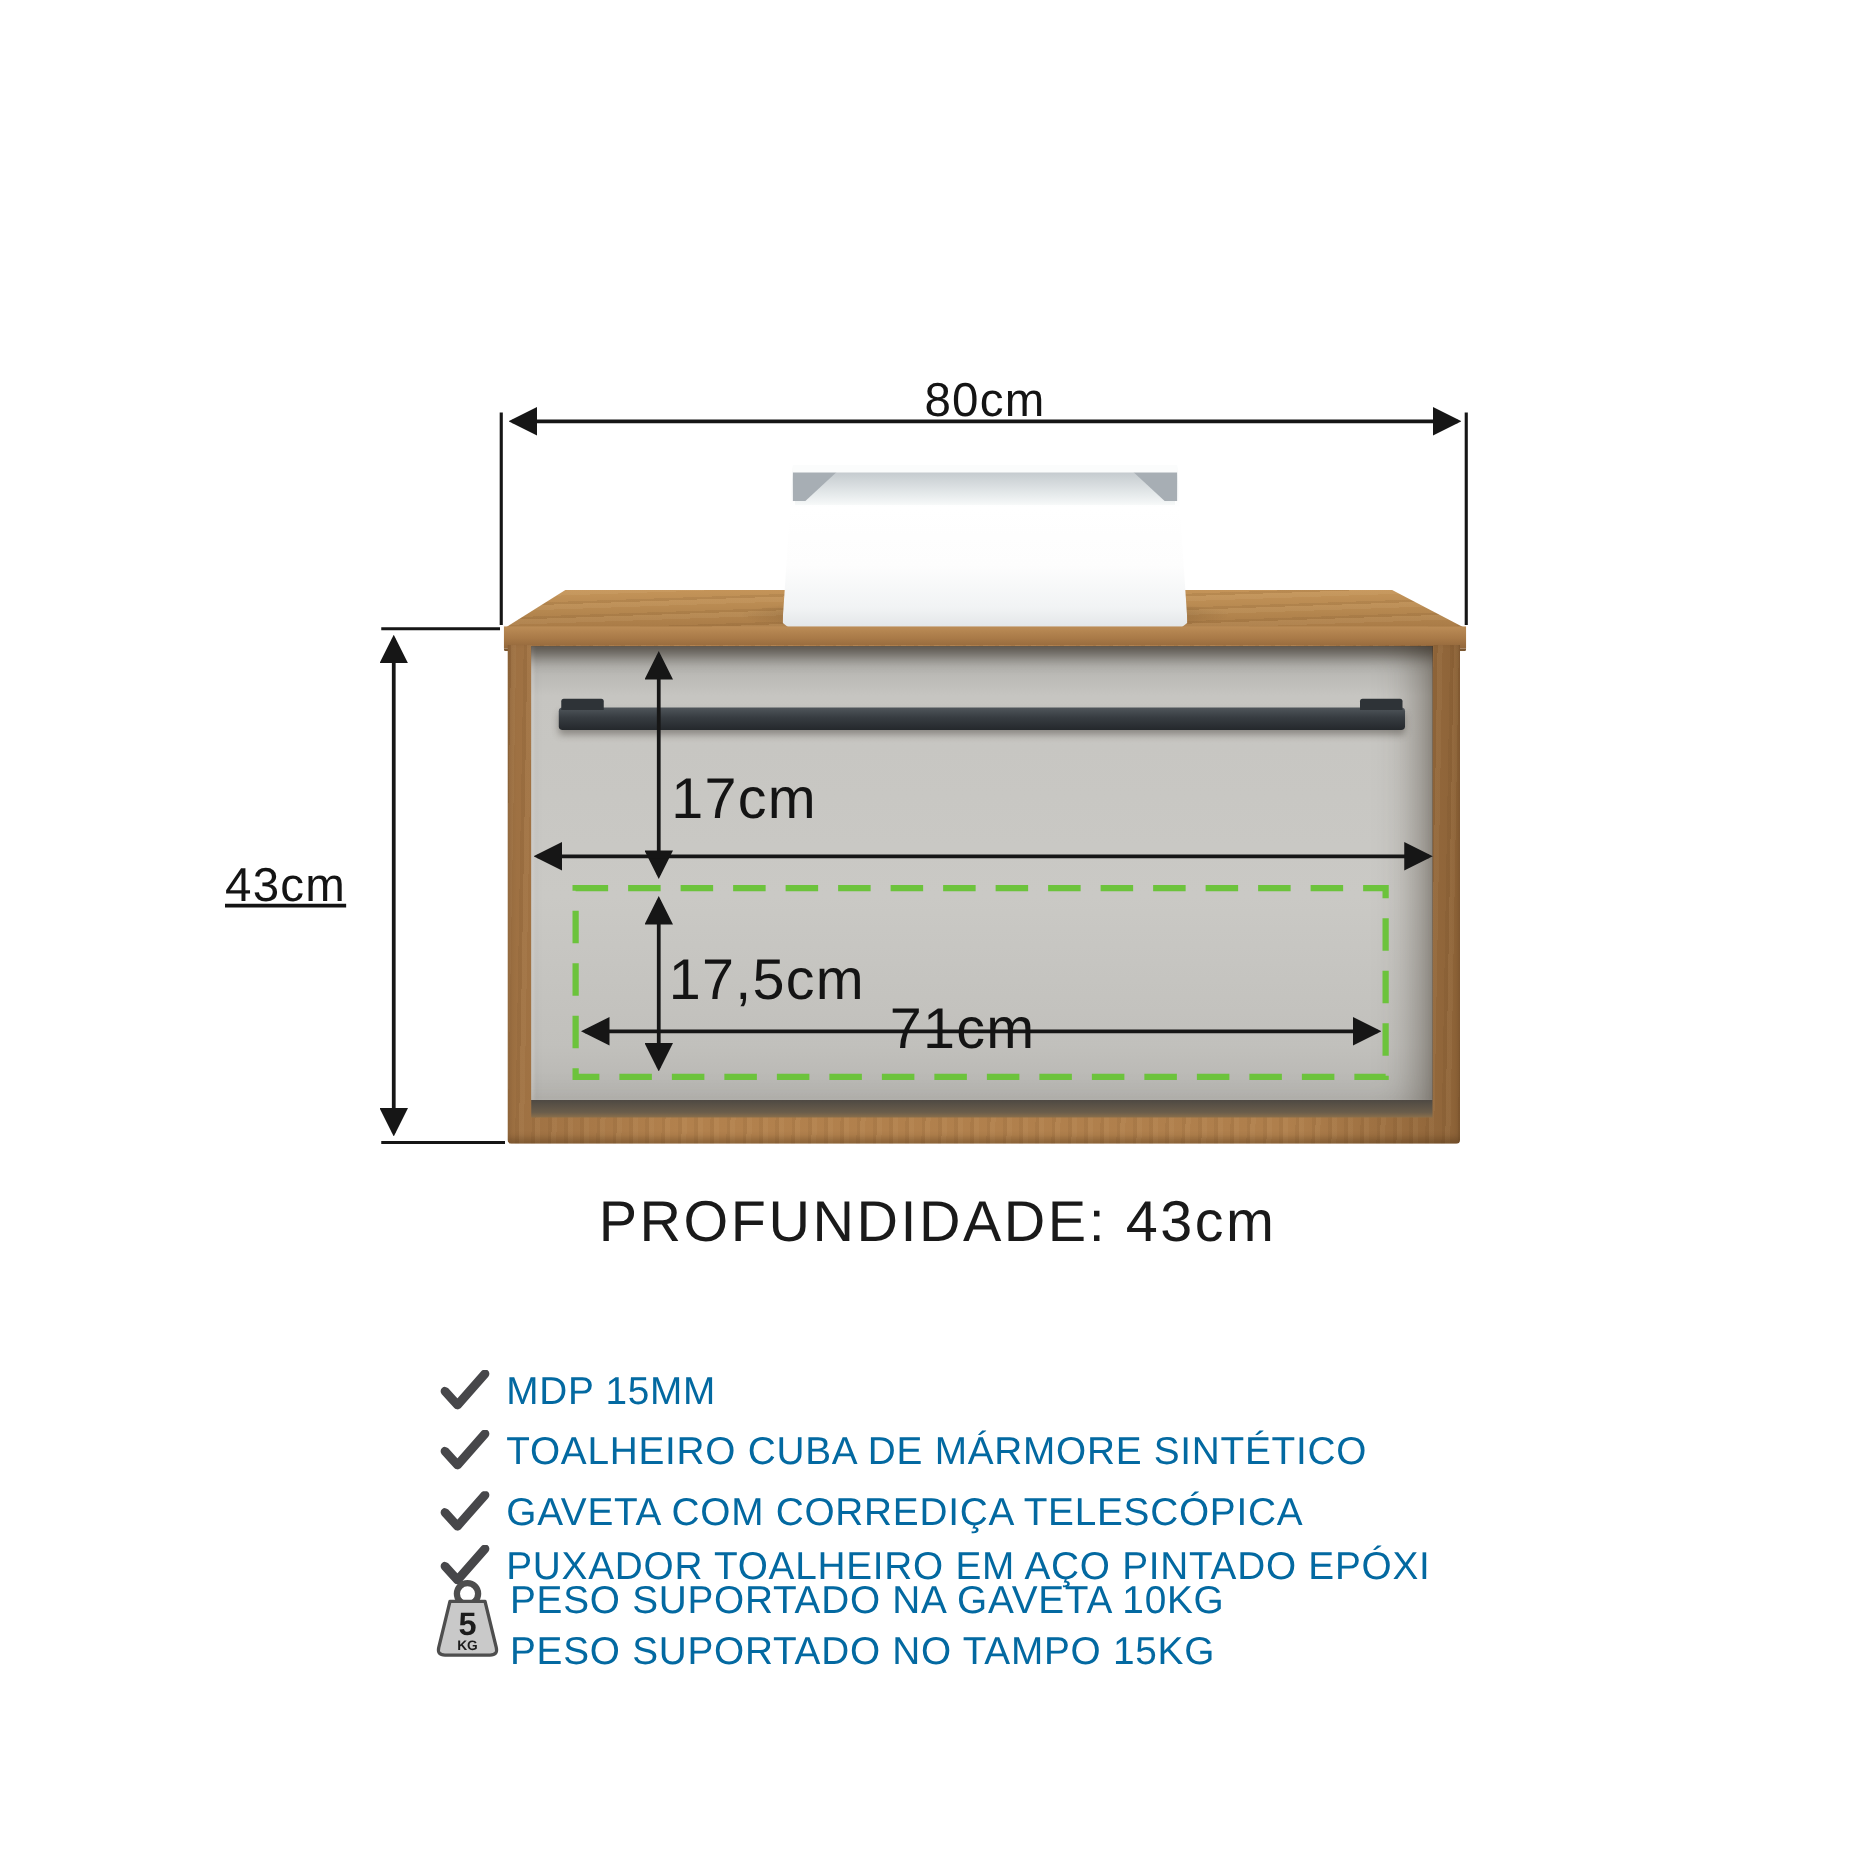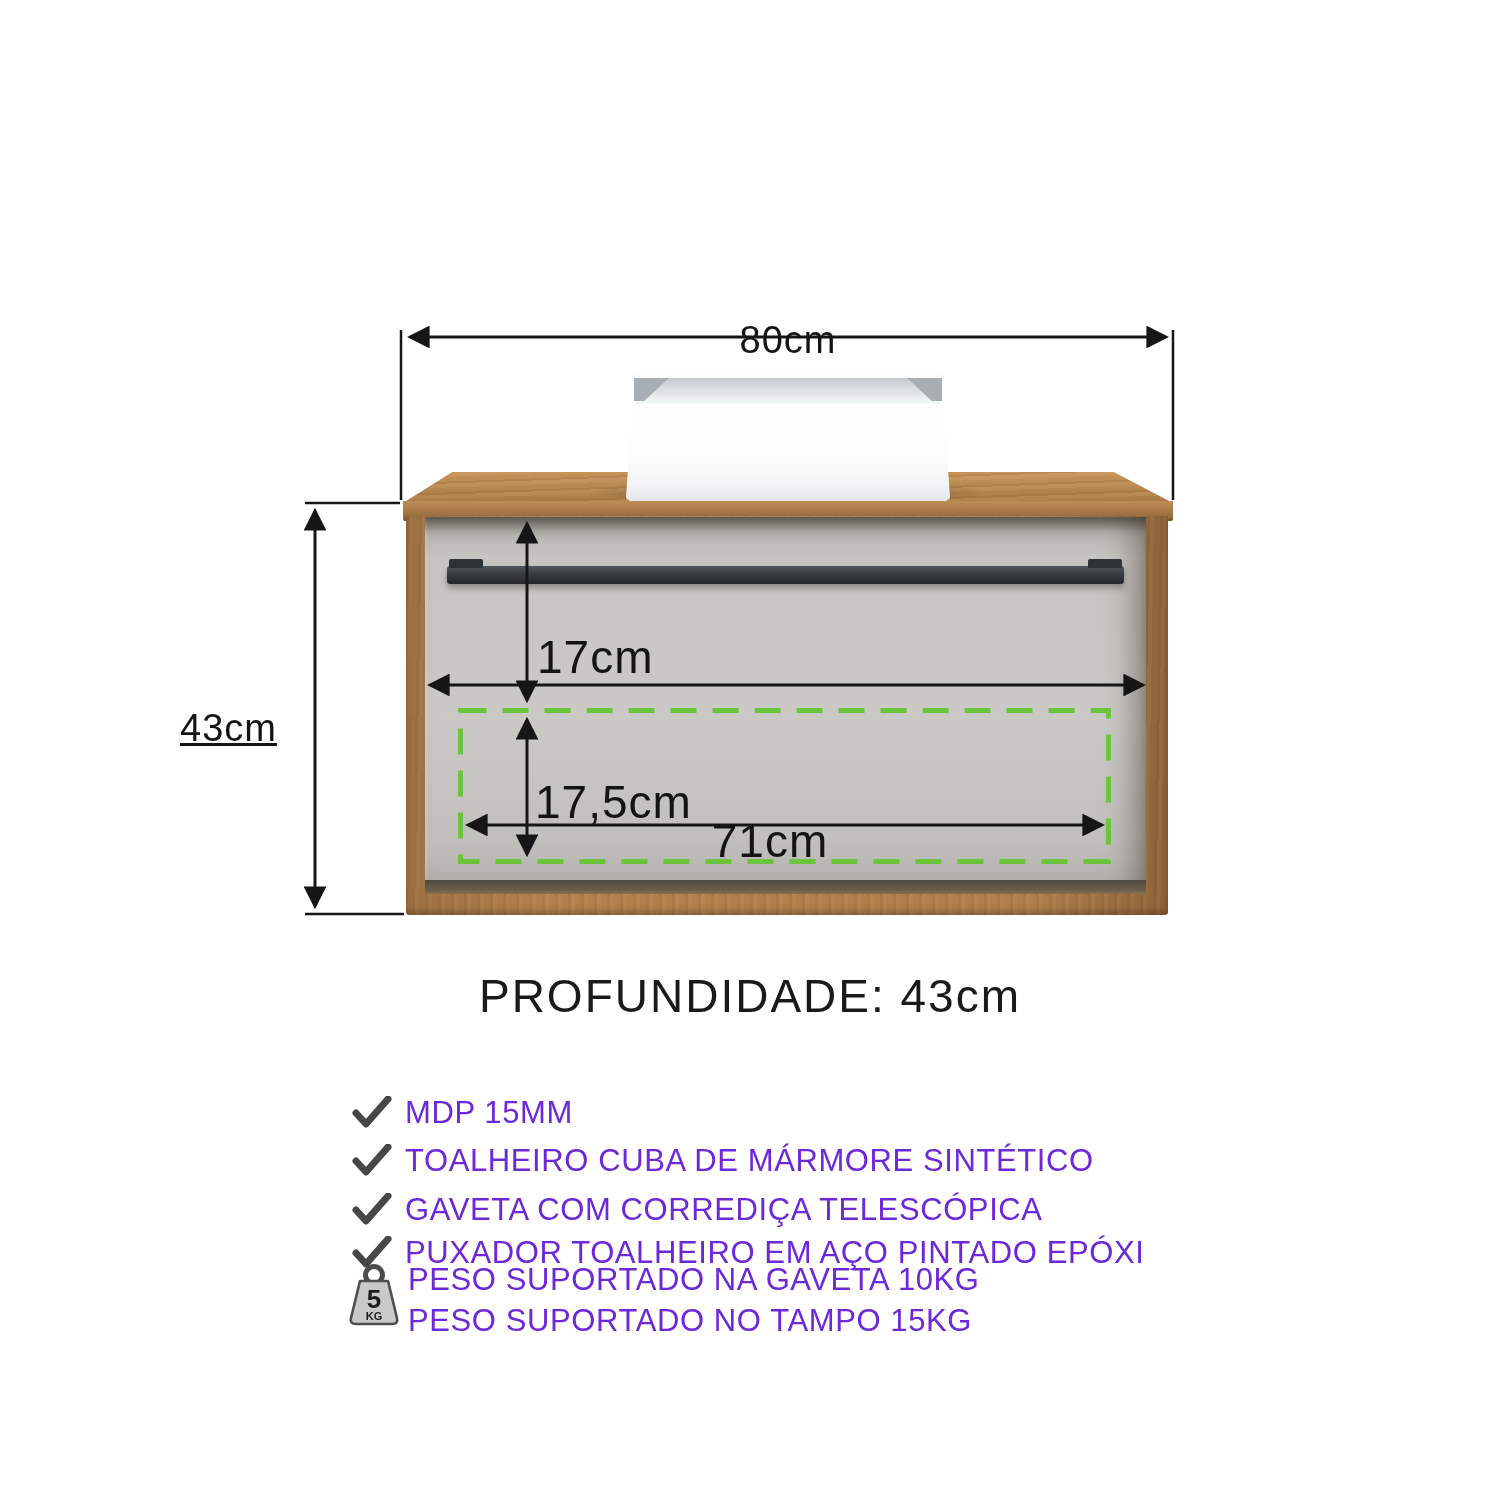--- a/index.html
+++ b/index.html
@@ -71,28 +71,28 @@
 
   
   .dim-label{position:absolute;font-size:46px;letter-spacing:1px;color:#141414;white-space:nowrap;}
   .dim-label.big{font-size:38px;}
   .center{text-align:center;}
   .right{text-align:left;text-decoration:underline;}
   .depth-note{position:absolute;font-size:46px;letter-spacing:2px;color:#1a1a1a;text-align:center;white-space:nowrap;}
 
   
   .feature-row{position:absolute;left:352px;display:flex;align-items:flex-start;gap:13px;white-space:nowrap;}
-  .feature-row .txt{font-size:31px;letter-spacing:0.6px;color:#6d28d9;line-height:1.0;padding-top:2px;}
+  .feature-row .txt{font-size:31px;letter-spacing:0.6px;color:#0369a1;line-height:1.0;padding-top:2px;}
   .feature-row.noicon{left:408px;}
   .check-icon{flex:0 0 auto;margin-top:1px;}
   .weight-icon{position:absolute;left:347px;top:1263px;}
 
   svg{display:block;}
   .lines{left:0;top:0;z-index:5;pointer-events:none;}
-  .lbl{z-index:6;margin-top:19px;}
+  .lbl{z-index:6;}
 </style>
 </head>
 <body>
 
 <div class="canvas">
 
   <div class="abs counter-top"></div>
   <div class="abs sink-shadow"></div>
   <div class="abs sink">
     <div class="sink-inner"></div>

